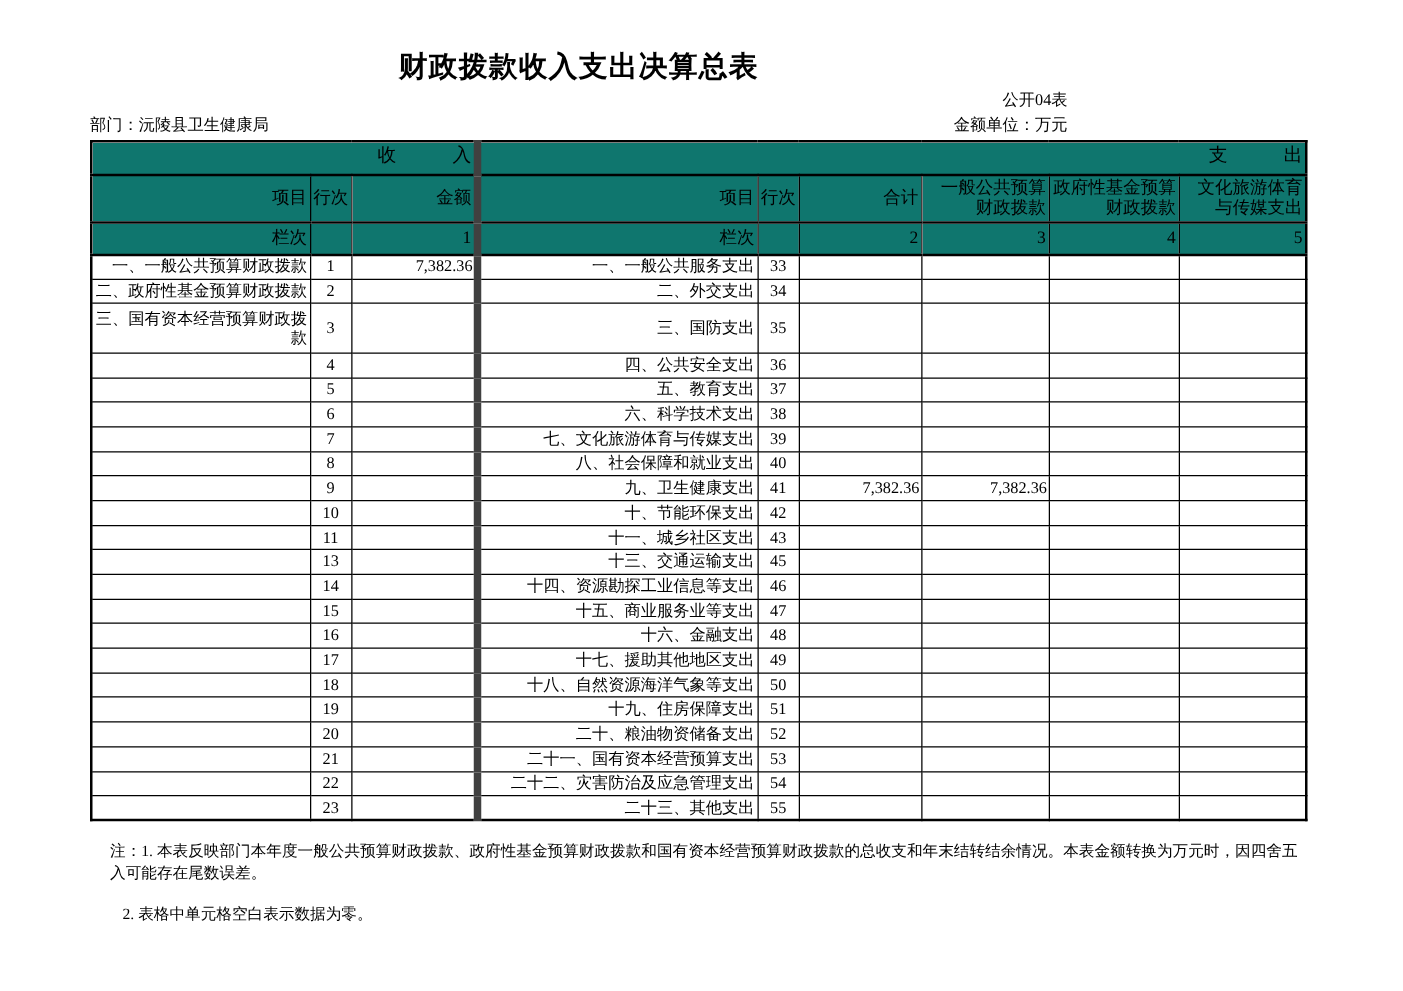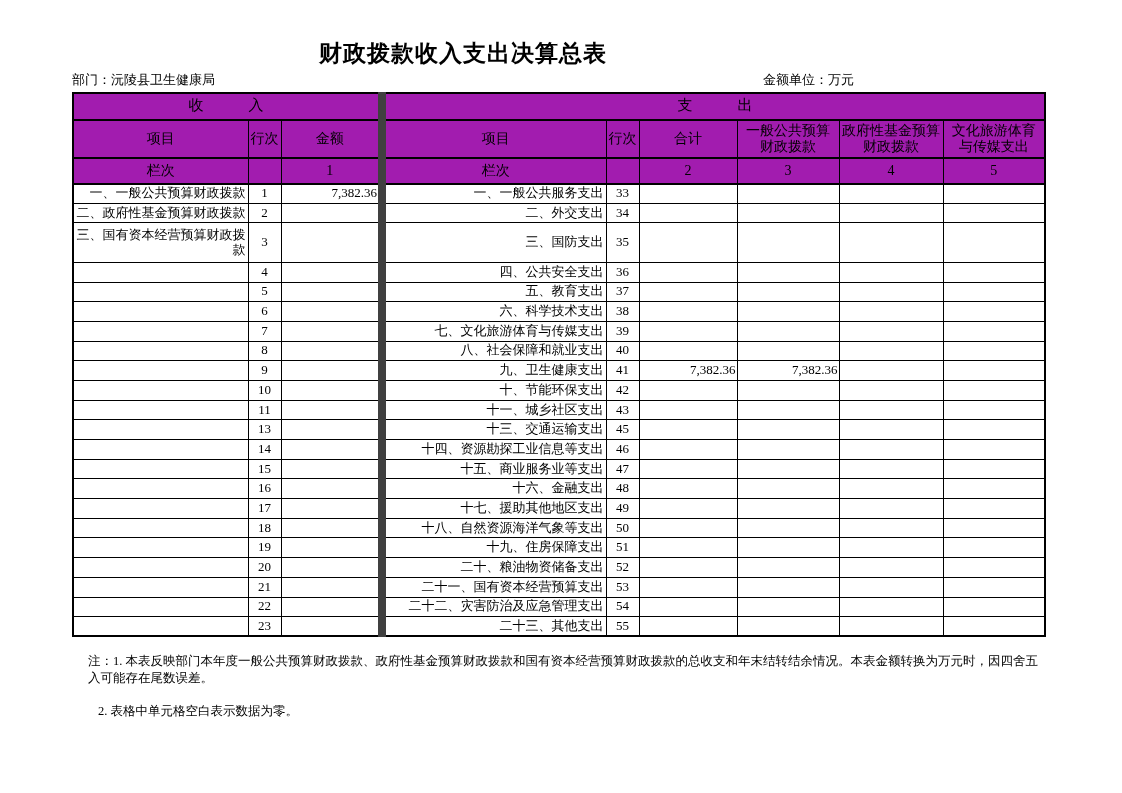--- a/index.html
+++ b/index.html
@@ -32,57 +32,58 @@
     width: 972px;
     border: 2px solid #000;
   }
   .fiscal th, .fiscal td {
     border: 1px solid #000;
     padding: 0 2px;
     overflow: hidden;
     vertical-align: middle;
   }
   .fiscal thead th {
-    background: #a21caf;
+    background: #0f766e;
     font-weight: normal;
-    text-align: center;
+    text-align: right;
     font-size: 14px;
     line-height: 1.15;
   }
   .fiscal thead tr.h1 th { height: 27px; font-size: 15px; border-bottom: 2px solid #000; }
   .fiscal thead tr.h2 th { height: 38px; border-bottom: 2px solid #000; }
   .fiscal thead tr.h3 th { height: 26px; border-bottom: 2px solid #000; }
 
   .fiscal tbody tr { height: 19.7px; }
   .fiscal tbody tr.tall { height: 39.4px; }
   .fiscal tbody td { font-size: 13px; line-height: 1.15; background: #fff; }
 
   .fiscal td.txt { text-align: right; padding-left: 1px; }
   .fiscal td.ctr { text-align: center; }
   .fiscal td.num { text-align: right; padding-right: 1px; }
 
   
-  .fiscal .sec-div { border-left: 8px solid #404040; }
+  .fiscal .sec-div { border-left: 6px solid #404040; }
 
   .notes {
     width: 984px;
     margin-top: 4px;
     font-size: 12.5px;
     line-height: 17px;
   }
   .notes p { margin: 16px; }
   .notes p.note-2 { margin-left: 26px; }
 </style>
 </head>
 <body>
 
 <div class="page">
 
   <h1 class="title">财政拨款收入支出决算总表</h1>
 
+  <div class="table-code">公开04表</div>
 
   <div class="meta-row">
     <span>部门：沅陵县卫生健康局</span>
     <span>金额单位：万元</span>
   </div>
 
   <table class="fiscal">
     <colgroup>
       <col style="width:175px">
         <col style="width:33px">

